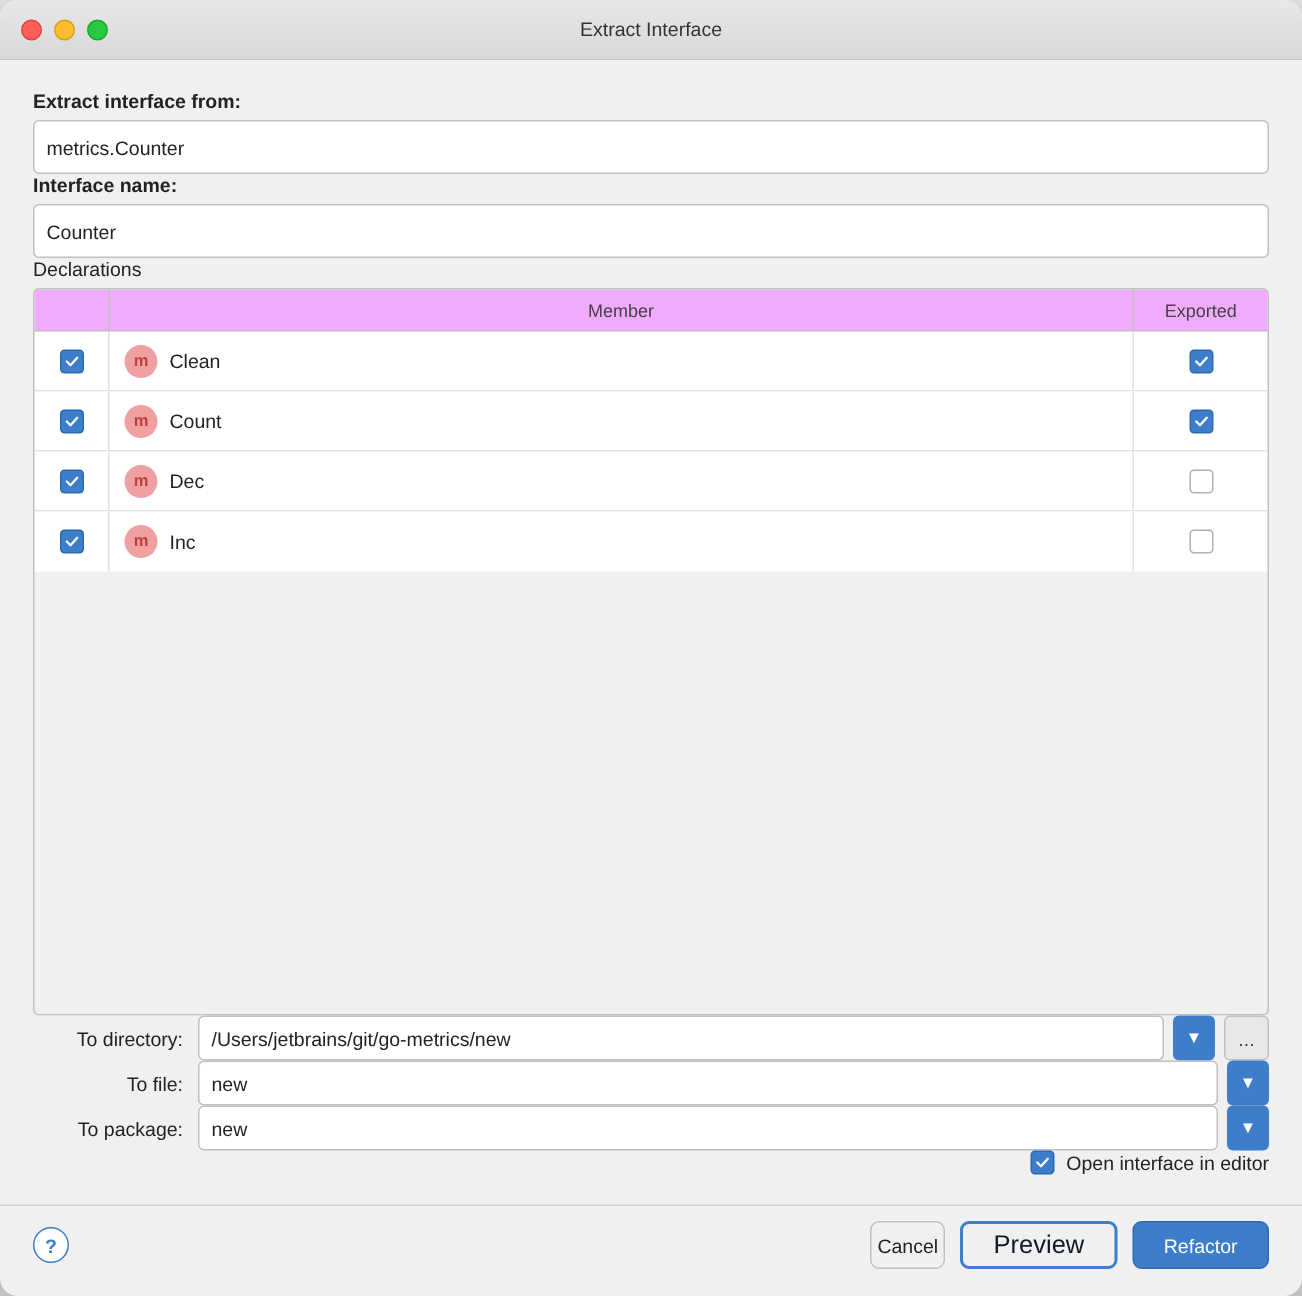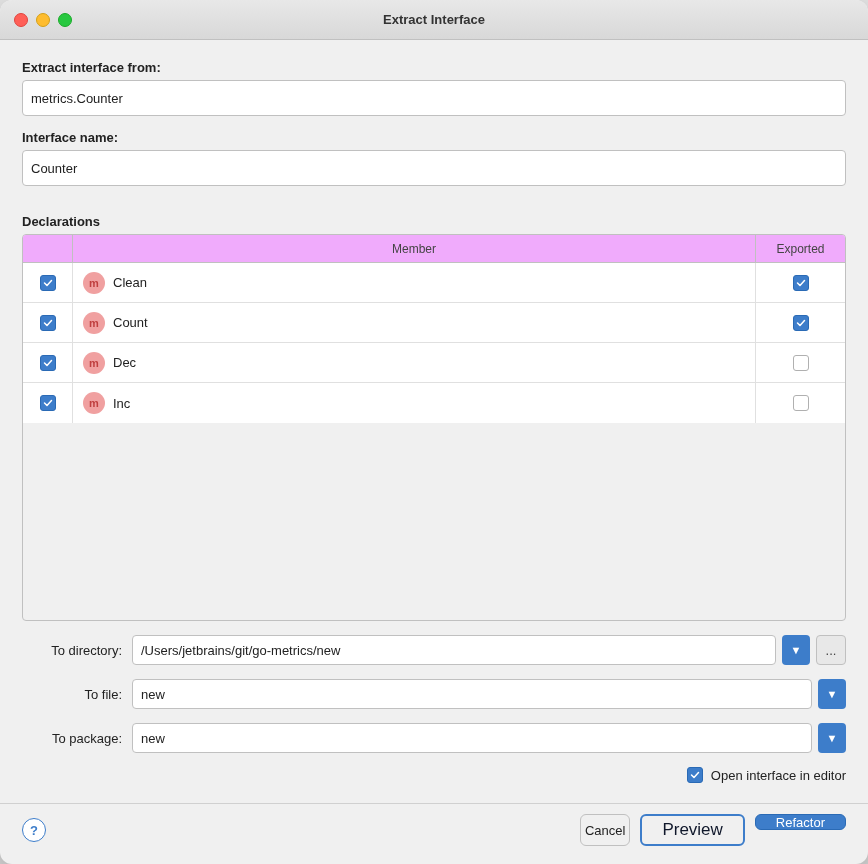--- a/index.html
+++ b/index.html
@@ -46,28 +46,27 @@
       cursor: pointer;
     }
     .tl-close { background: #ff5f57; border: 1px solid #e0443e; }
     .tl-min { background: #febc2e; border: 1px solid #d4a017; }
     .tl-max { background: #28c840; border: 1px solid #1aab29; }
     .title-bar-text {
       position: absolute;
       left: 50%;
       transform: translateX(-50%);
       font-size: 13px;
-      font-weight: 700;
+      font-weight: 400;
       color: #333;
     }
     .content {
       padding: 20px 22px;
       display: flex;
       flex-direction: column;
-      gap: 14px;
       flex: 1;
       overflow: hidden;
     }
     .field-group {
       display: flex;
       flex-direction: column;
       gap: 5px;
     }
     .field-label {
       font-size: 13px;
@@ -87,23 +86,22 @@
     }
     .declarations-section {
       display: flex;
       flex-direction: column;
       gap: 5px;
       flex: 1;
       overflow: hidden;
     }
     .declarations-label {
       font-size: 13px;
-      font-weight: 700;
-      color: #222;
-      margin-top: 14px;
+      font-weight: 400;
+      color: #222;
     }
     .declarations-table {
       border: 1px solid #c0c0c0;
       border-radius: 4px;
       overflow: hidden;
       flex: 1;
       display: flex;
       flex-direction: column;
     }
     .table-header {
@@ -332,21 +330,21 @@
       height: 32px;
       padding: 0 20px;
       background: #f0f0f0;
       border: 2px solid #3d7dca;
       border-radius: 6px;
       font-size: 17px;
       color: #0f172a;
       cursor: pointer;
     }
     .btn-refactor {
-      height: 16px;
+      height: 32px;
       padding: 0 20px;
       background: #3d7dca;
       border: 1px solid #2a6ab5;
       border-radius: 6px;
       font-size: 13px;
       color: #fff;
       cursor: pointer;
       font-weight: 500;
     }
     .separator {

